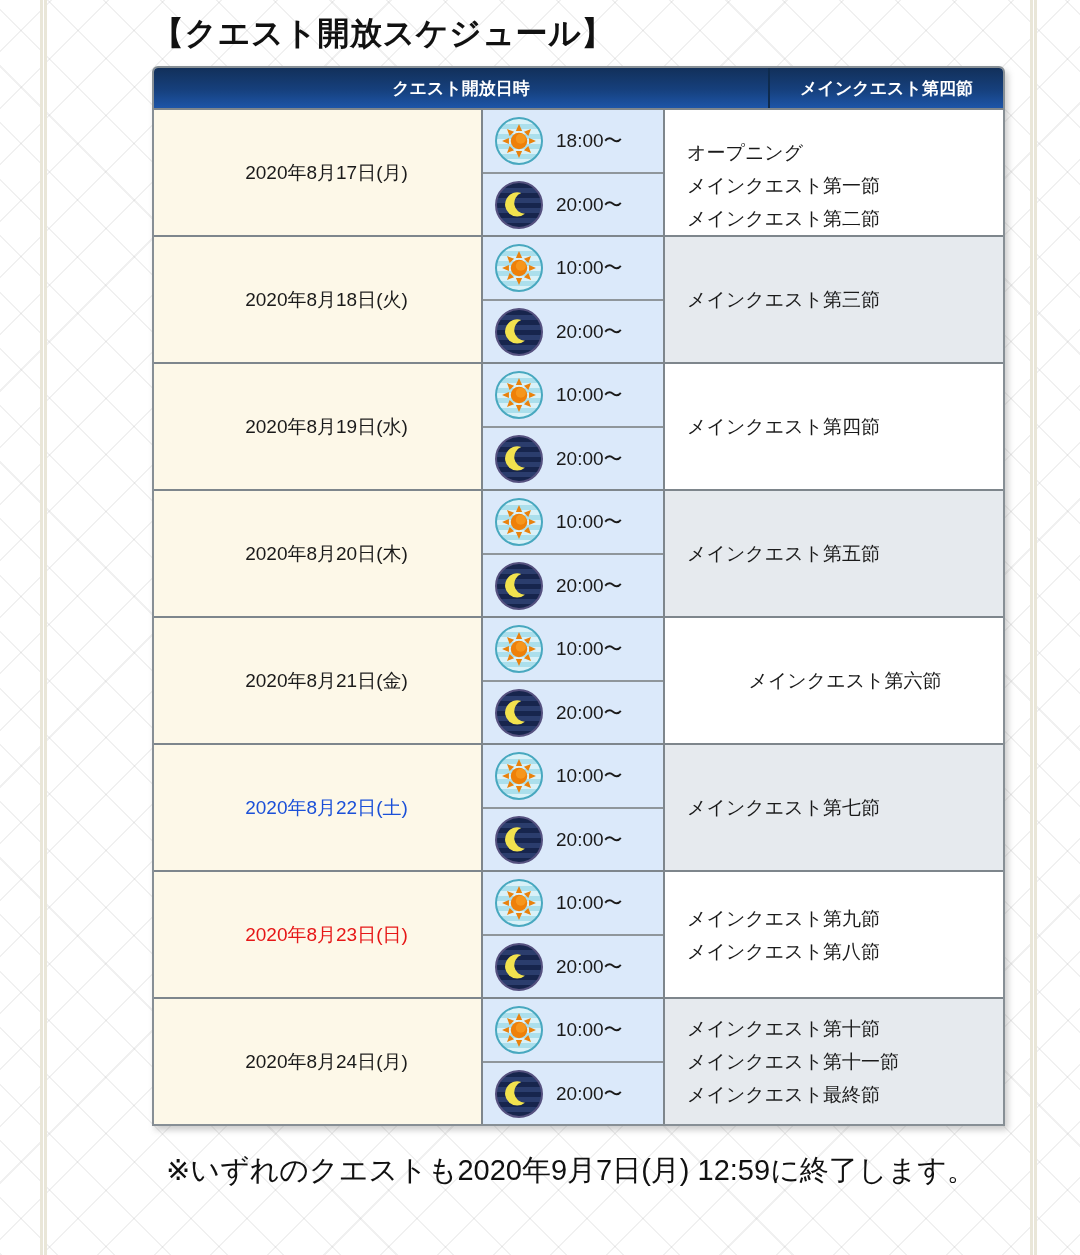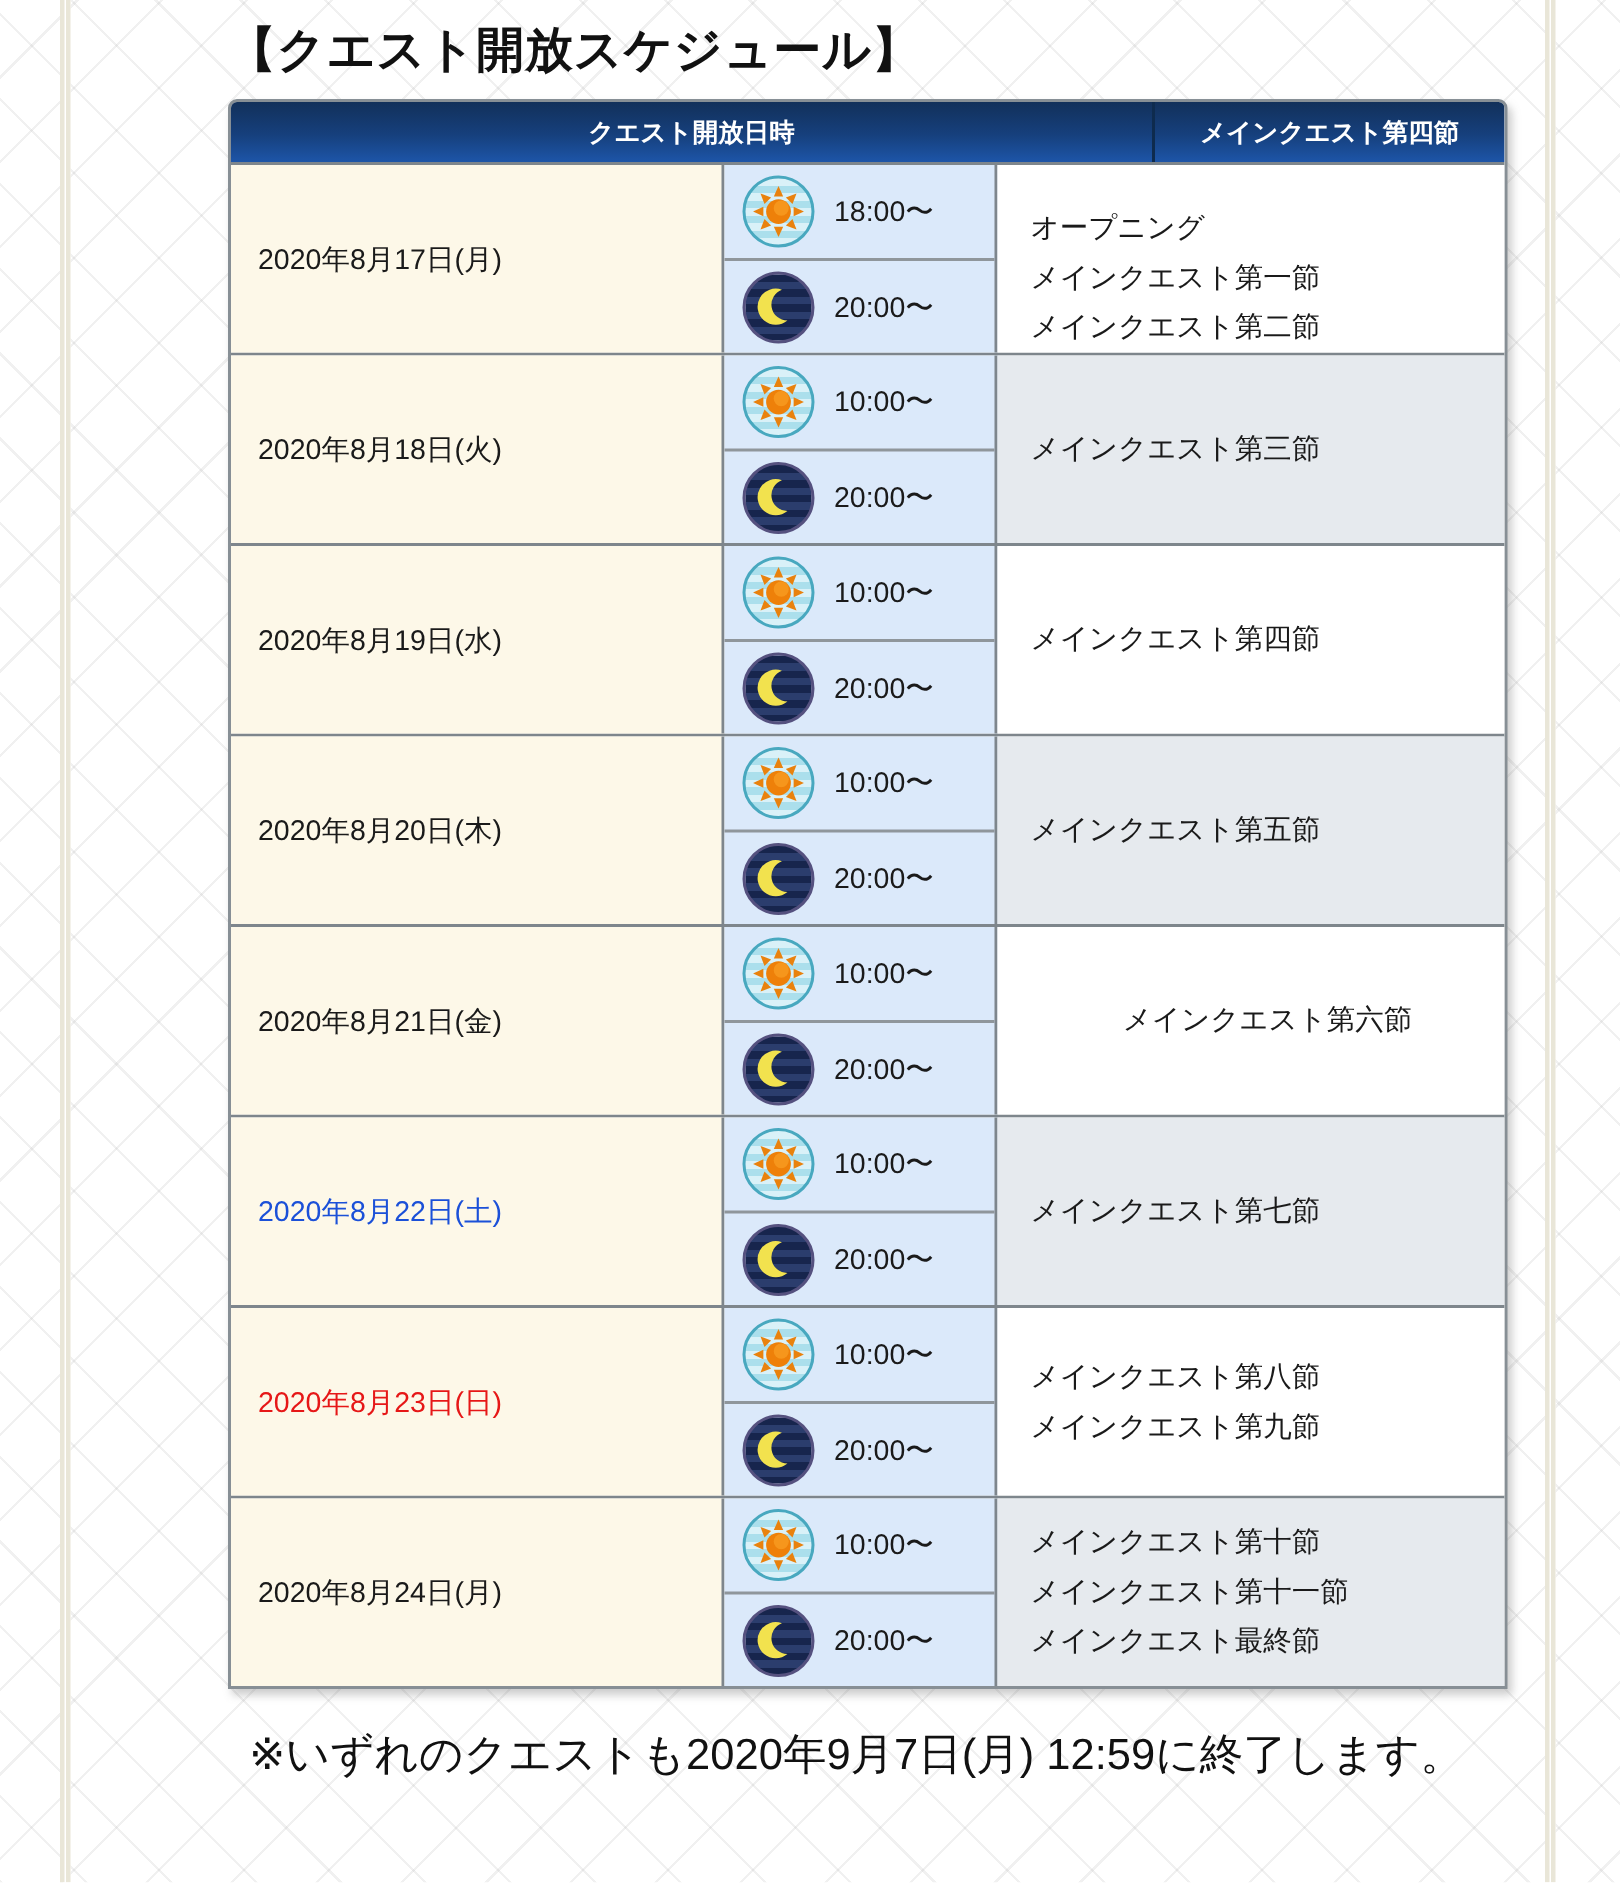--- a/index.html
+++ b/index.html
@@ -41,21 +41,21 @@
     color:#fff; font-size:17px; font-weight:bold; box-sizing:border-box;
   }
   .th-datetime { width:614px; }
   .th-quest    { flex:1; border-left:2px solid #0e2b4e; }
 
   .row { display:flex; height:127px; border-top:2px solid #7e868c; box-sizing:border-box; }
   .cell { box-sizing:border-box; }
 
   .date-cell {
     width:329px; background:#fdf8e8; border-right:2px solid #7e868c;
-    display:flex; align-items:center; padding-left:18px; font-size:19px; color:#1a1a1a;
+    display:flex; align-items:center; padding-left:18px; font-size:19px; color:#1a1a1a;justify-content:center;
   }
 
   .time-cell {
     width:182px; background:#dbe9fa; border-right:2px solid #7e868c;
     display:flex; flex-direction:column;
   }
   .time-sub { flex:1; display:flex; align-items:center; padding-left:12px; box-sizing:border-box; }
   .time-sub.sub2 { border-top:2px solid #8f969b; }
   .time-text { margin-left:13px; font-size:19px; color:#1a1a1a; }
 
@@ -312,22 +312,22 @@
           <div class="time-sub sub2">
             <span class="icon icon-moon">
                 <svg viewBox="0 0 48 48">
                   <use href="#moon-art"></use>
                 </svg>
               </span>
             <span class="time-text">20:00〜</span>
           </div>
         </div>
         <div class="cell quest-cell" style="background-color: rgb(255, 255, 255);">
+          <span class="quest-line">メインクエスト第九節</span>
           <span class="quest-line">メインクエスト第八節</span>
-          <span class="quest-line">メインクエスト第九節</span>
           <span class="quest-line"></span>
         </div>
       </div>
 
       <div class="row">
         <div class="cell date-cell">
           <span style="color: rgb(26, 26, 26);">2020年8月24日(月)</span>
         </div>
         <div class="cell time-cell">
           <div class="time-sub">

